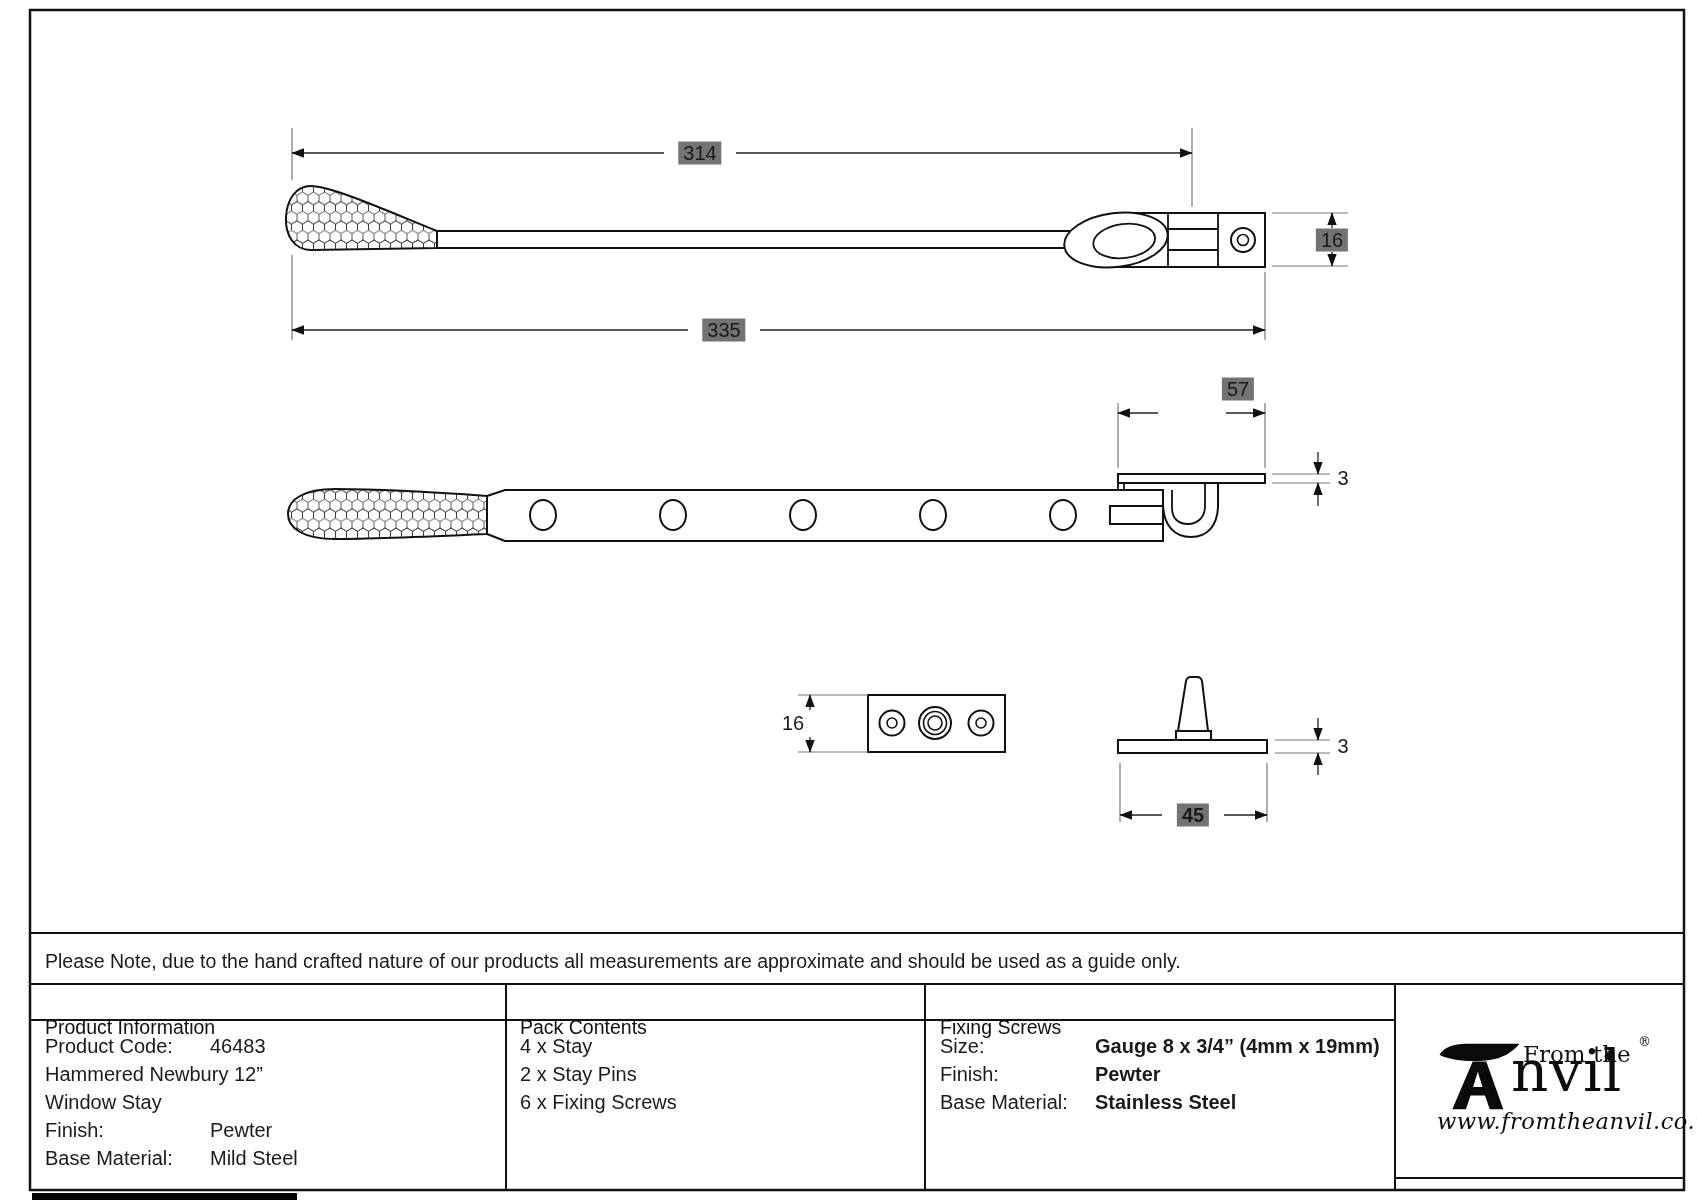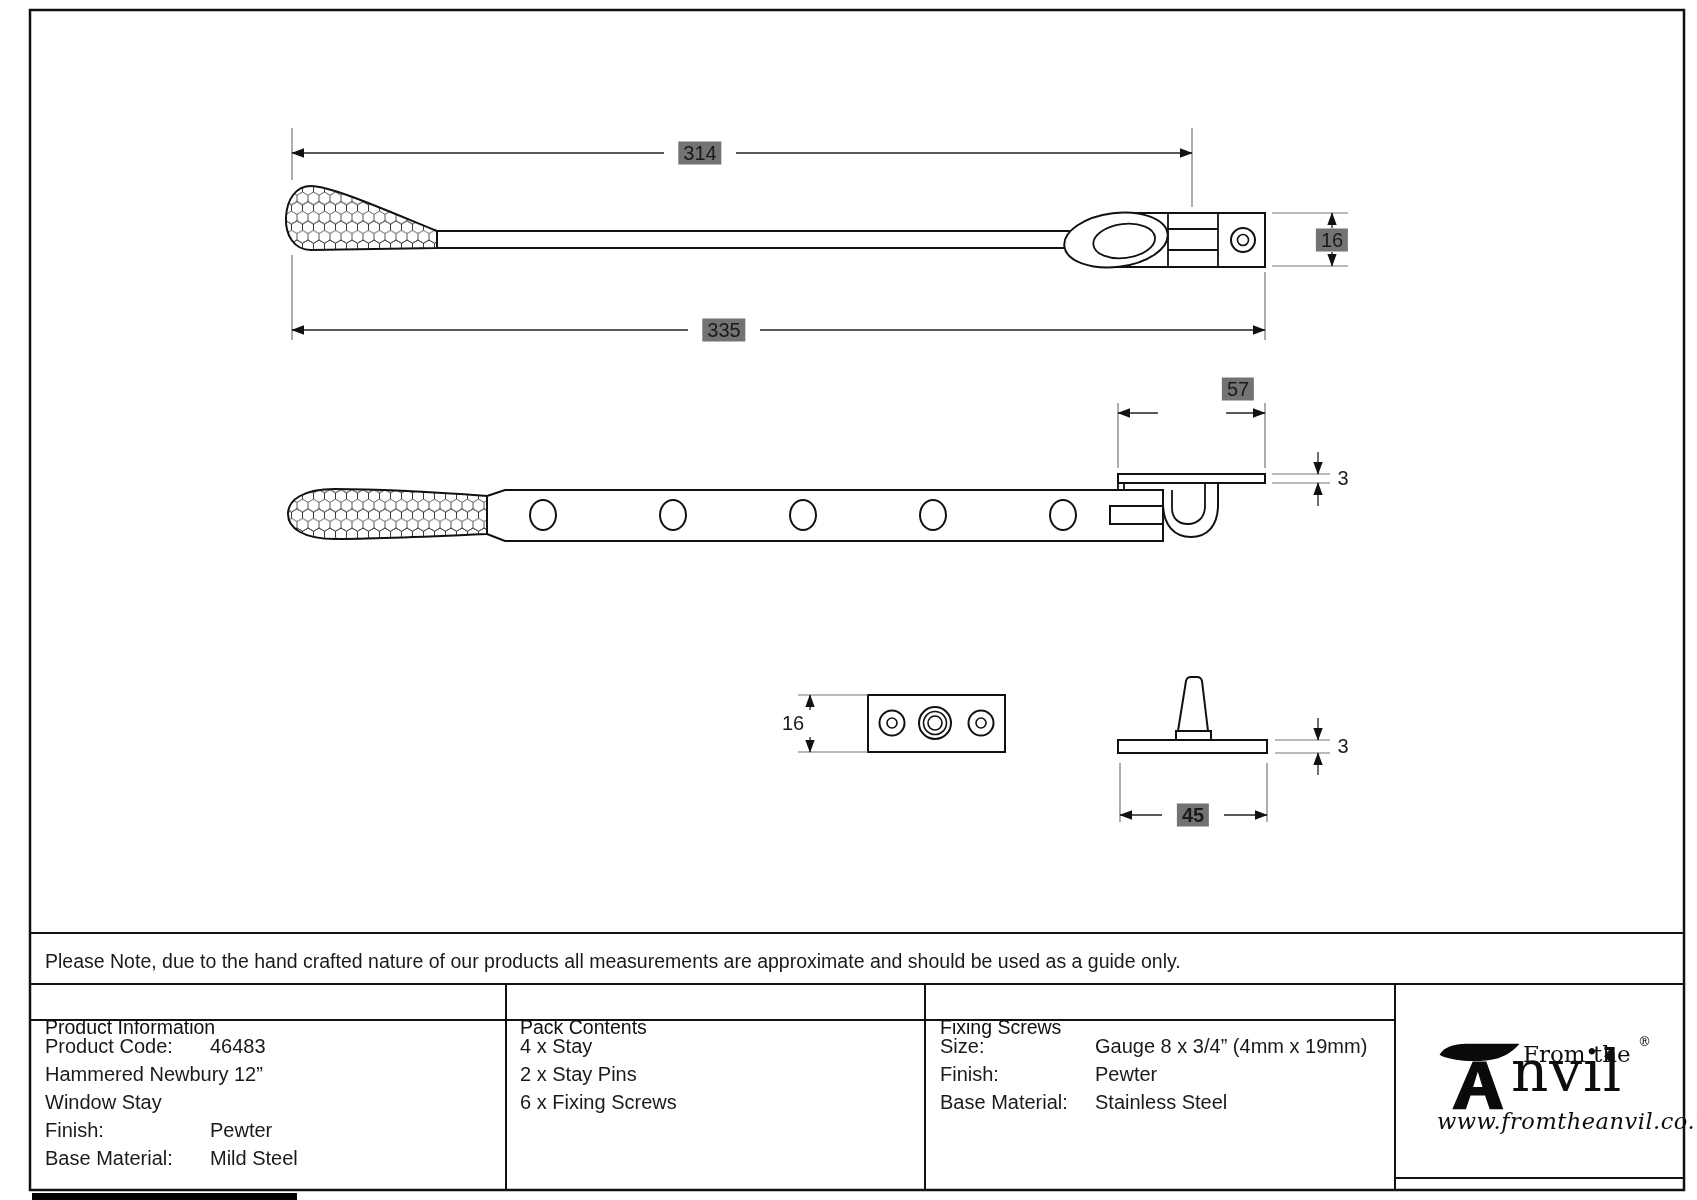--- a/index.html
+++ b/index.html
@@ -9,21 +9,21 @@
   .dim-label.nobg{background:transparent;padding:0;}
   .note-text{position:absolute;left:45px;top:950px;font-size:19.5px;color:#1a1a1a;}
   .col-header{position:absolute;font-size:19.5px;color:#111;margin-top:24px;}
   .spec-block{position:absolute;font-size:20px;color:#1a1a1a;}
   .spec-row{display:flex;line-height:28px;}
   .spec-row .lbl{flex:0 0 auto;}
   .spec-row .val{flex:0 0 auto;}
   .pi .lbl{width:165px;}
   .pi .val{width:262px;}
   .fs .lbl{width:155px;}
-  .fs .val{width:300px;}
+  .fs .val{width:300px;font-weight:bold;}
   .pack-item{line-height:28px;}
   
   .brand-cell{position:absolute;left:1395px;top:984px;width:289px;height:194px;}
   .brand-from{position:absolute;left:128px;top:57px;font-family:"DejaVu Serif",serif;font-size:23px;color:#0d0d0d;}
   .brand-diamond{position:absolute;left:209px;top:63px;font-size:14px;color:#0d0d0d;}
   .brand-reg{position:absolute;left:243px;top:50px;font-family:"DejaVu Serif",serif;font-size:13px;color:#0d0d0d;}
   .brand-name{position:absolute;left:116px;top:56px;font-family:"DejaVu Serif",serif;font-size:58px;line-height:62px;color:#0d0d0d;letter-spacing:1px;}
   .brand-url{position:absolute;left:42px;top:124px;font-family:"DejaVu Serif",serif;font-style:italic;font-size:22.5px;color:#0d0d0d;letter-spacing:0.5px;white-space:nowrap;}
   .anvil-mark{position:absolute;left:42px;top:56px;}
 </style>

